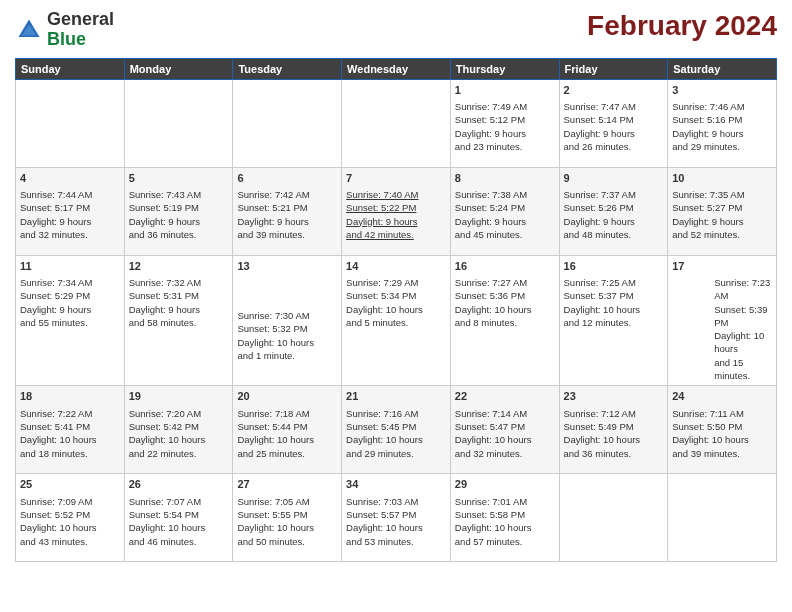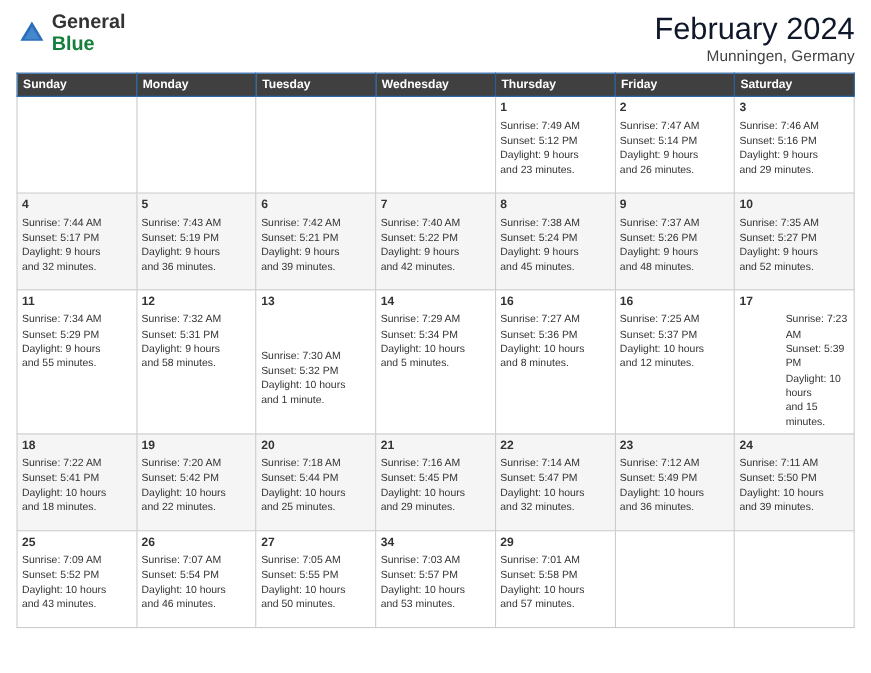--- a/index.html
+++ b/index.html
@@ -35,22 +35,22 @@
     .logo-blue { color: #15803d; }
     .logo-icon {
       width: 28px;
       height: 28px;
     }
     .title-block {
       text-align: right;
     }
     .title-month {
       font-size: 28px;
-      font-weight: normal;
-      color: #0f172a;
+      font-weight: bold;
+      color: #7f1d1d;
     }
     .title-location {
       font-size: 14px;
       color: #444;
     }
     table {
       width: 100%;
       border-collapse: collapse;
       font-size: 10px;
     }
@@ -97,21 +97,20 @@
         <polygon points="20,5 35,30 5,30" fill="#2a6ebb"></polygon>
         <polygon points="20,12 30,28 10,28" fill="#5da0e0" opacity="0.5"></polygon>
       </svg>
       <div class="logo-text">
         <span class="logo-general">General</span><br>
         <span class="logo-blue">Blue</span>
       </div>
     </div>
     <div class="title-block">
       <div class="title-month">February 2024</div>
-      <div class="title-location">Munningen, Germany</div>
     </div>
   </div>
 
   <table>
     <thead>
       <tr>
         <th>Sunday</th>
         <th>Monday</th>
         <th>Tuesday</th>
         <th>Wednesday</th>
@@ -165,21 +164,21 @@
           </td>
           <td>
             <span class="day-number">6</span>
             <div style="white-space: pre-line;">Sunrise: 7:42 AM
 Sunset: 5:21 PM
 Daylight: 9 hours
 and 39 minutes.</div>
           </td>
           <td>
             <span class="day-number">7</span>
-            <div style="white-space: pre-line;">Sunrise: 7:40 AM
+            <div style="white-space: pre-line; text-decoration: underline;">Sunrise: 7:40 AM
 Sunset: 5:22 PM
 Daylight: 9 hours
 and 42 minutes.</div>
           </td>
           <td>
             <span class="day-number">8</span>
             <div style="white-space: pre-line;">Sunrise: 7:38 AM
 Sunset: 5:24 PM
 Daylight: 9 hours
 and 45 minutes.</div>

